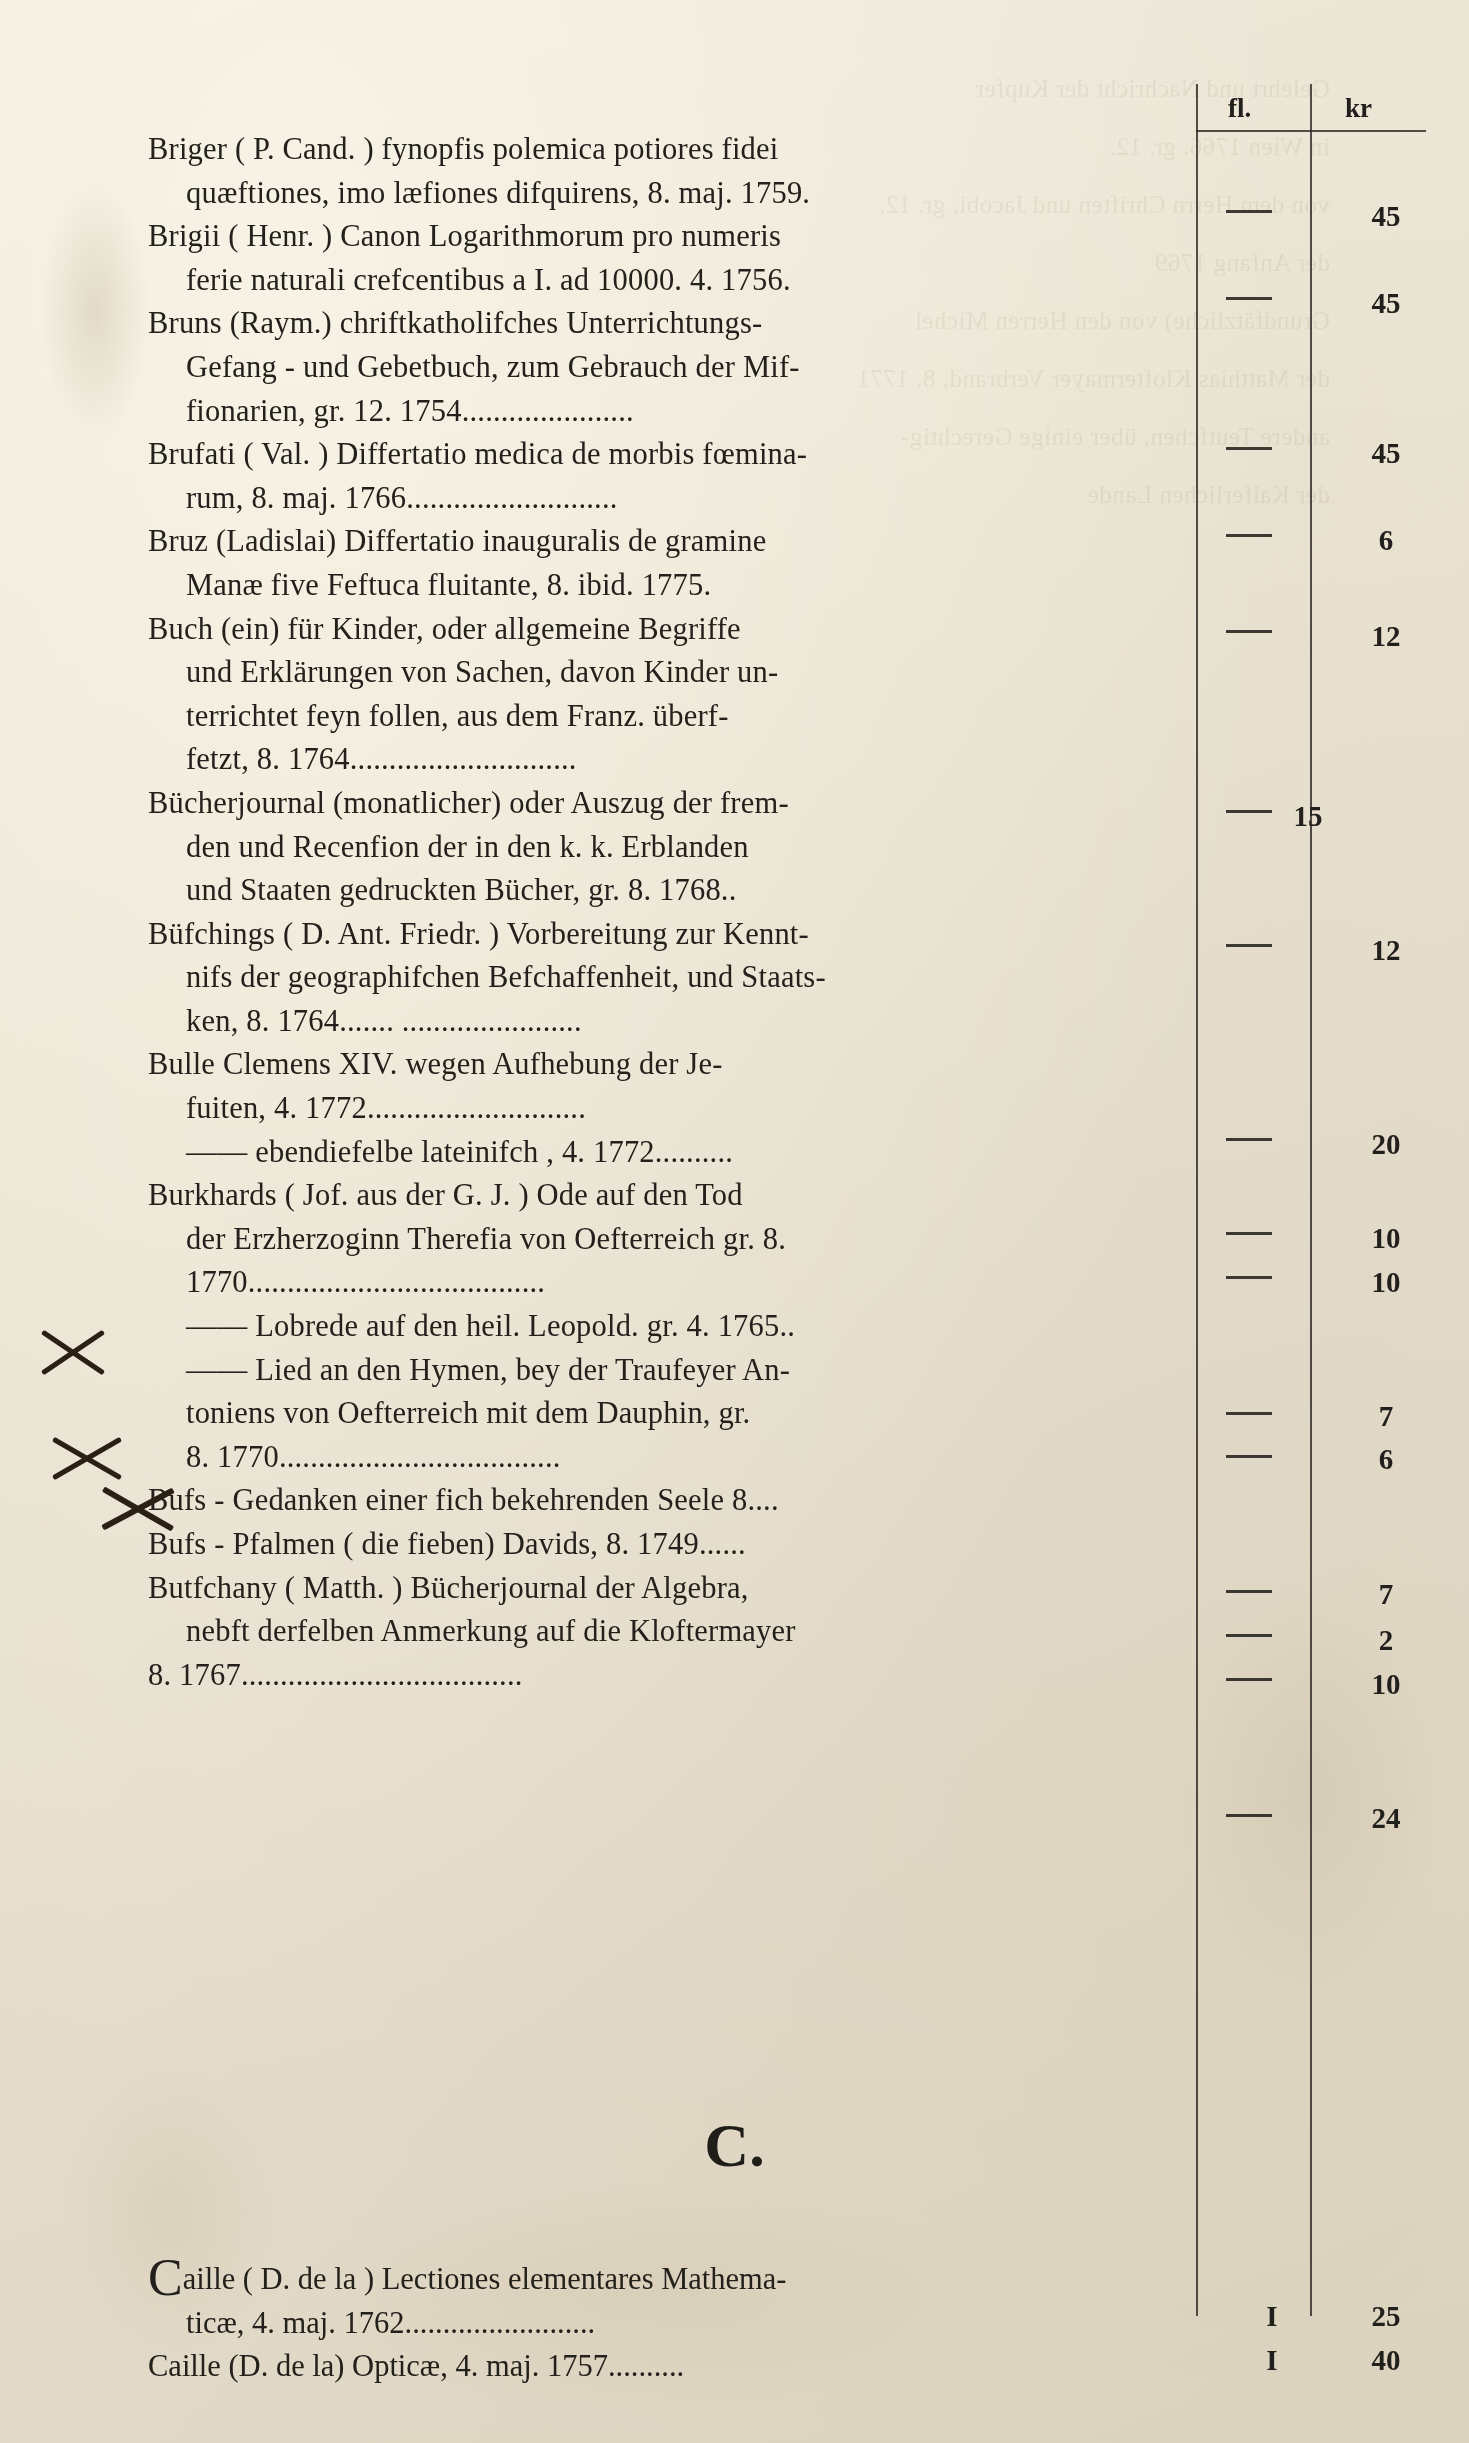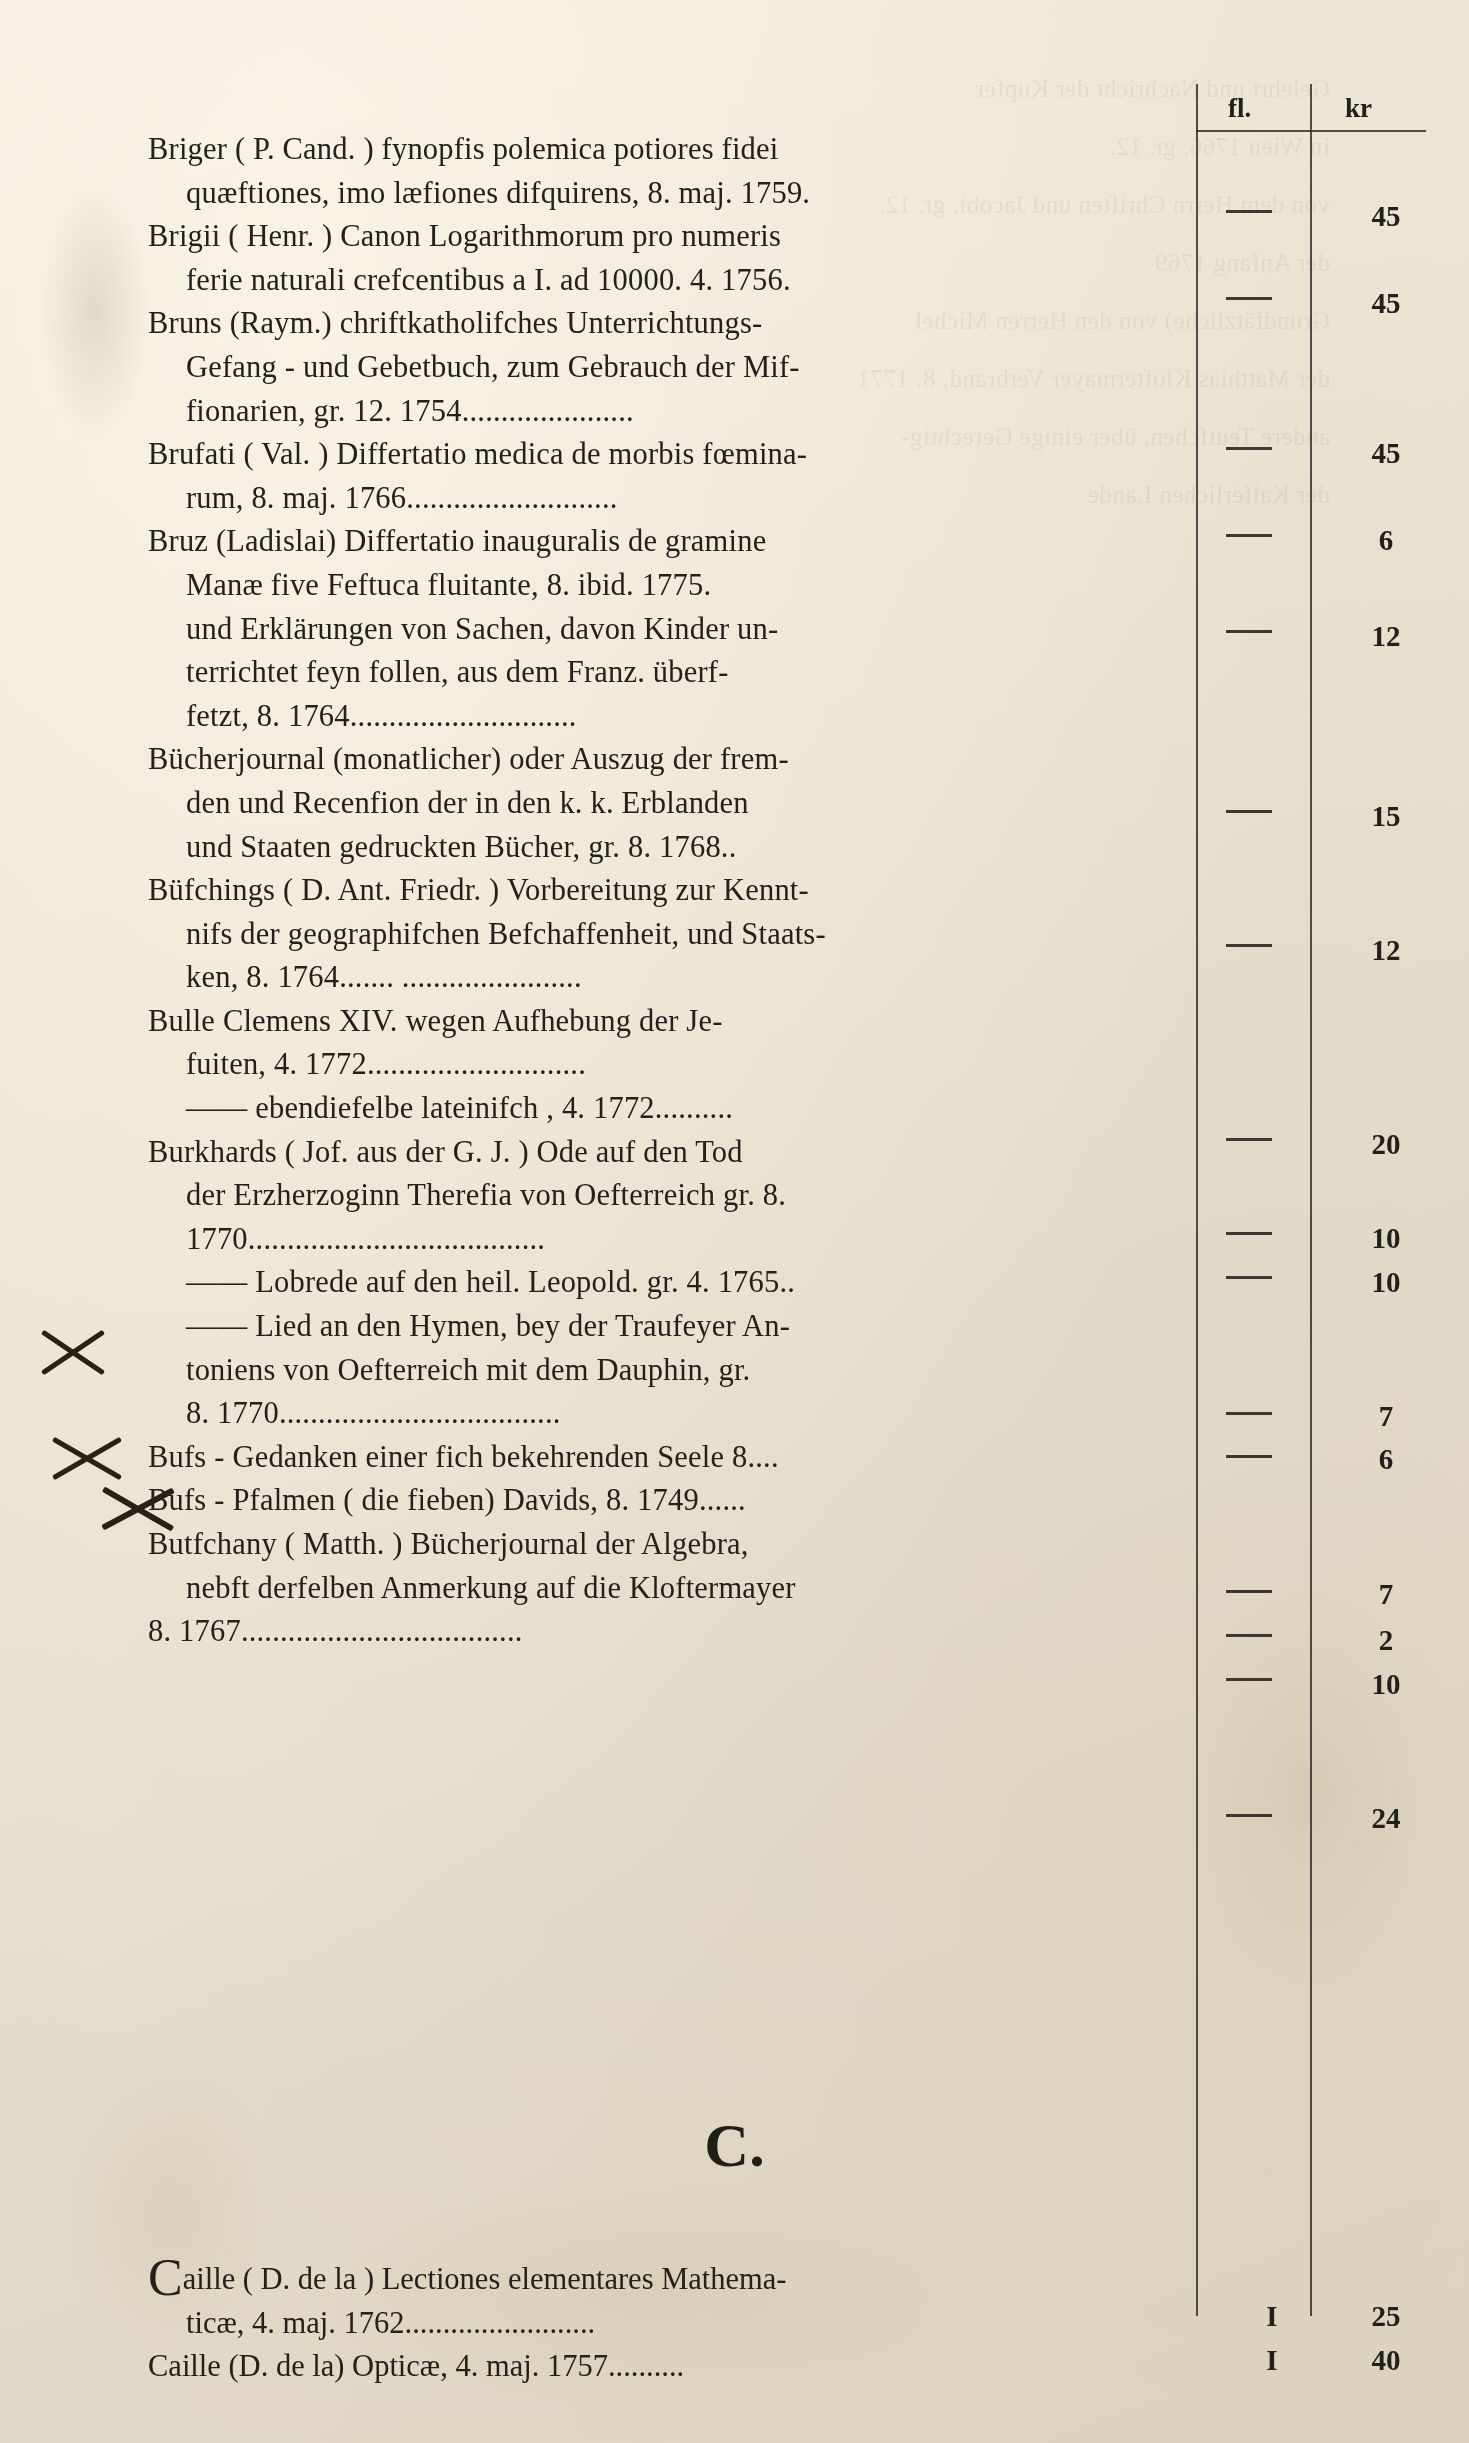--- a/index.html
+++ b/index.html
@@ -178,20 +178,21 @@
       <span class="ln">Brufati ( Val. ) Differtatio medica de morbis fœmina-</span>
       <span class="ln ind">rum, 8. maj. 1766...........................</span>
     </div>
 
     <div class="entry">
       <span class="ln">Bruz (Ladislai) Differtatio inauguralis de gramine</span>
       <span class="ln ind">Manæ five Feftuca fluitante, 8. ibid. 1775.</span>
     </div>
 
     <div class="entry">
+      <span class="ln">Buch (ein) für Kinder, oder allgemeine Begriffe</span>
       <span class="ln ind">und Erklärungen von Sachen, davon Kinder un-</span>
       <span class="ln ind">terrichtet feyn follen, aus dem Franz. überf-</span>
       <span class="ln ind">fetzt, 8. 1764.............................</span>
     </div>
 
     <div class="entry">
       <span class="ln">Bücherjournal (monatlicher) oder Auszug der frem-</span>
       <span class="ln ind">den und Recenfion der in den k. k. Erblanden</span>
       <span class="ln ind">und Staaten gedruckten Bücher, gr. 8. 1768..</span>
     </div>
@@ -252,21 +253,21 @@
   <div class="dash" style="left:1226px;top:447px;"></div>
   <div class="kr" style="left:1310px;top:437px;width:114px;">45</div>
 
   <div class="dash" style="left:1226px;top:534px;"></div>
   <div class="kr" style="left:1310px;top:524px;width:114px;">6</div>
 
   <div class="dash" style="left:1226px;top:630px;"></div>
   <div class="kr" style="left:1310px;top:620px;width:114px;">12</div>
 
   <div class="dash" style="left:1226px;top:810px;"></div>
-  <div class="kr" style="left:1310px;top:800px;width:114px;">15</div>
+  <div class="kr" style="left:1232px;top:800px;width:114px;">15</div>
 
   <div class="dash" style="left:1226px;top:944px;"></div>
   <div class="kr" style="left:1310px;top:934px;width:114px;">12</div>
 
   <div class="dash" style="left:1226px;top:1138px;"></div>
   <div class="kr" style="left:1310px;top:1128px;width:114px;">20</div>
 
   <div class="dash" style="left:1226px;top:1232px;"></div>
   <div class="kr" style="left:1310px;top:1222px;width:114px;">10</div>
 

